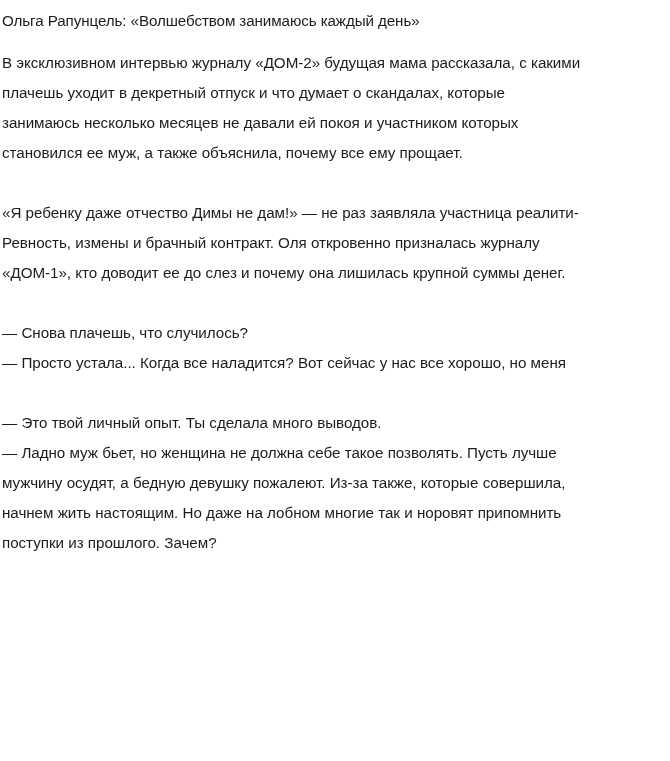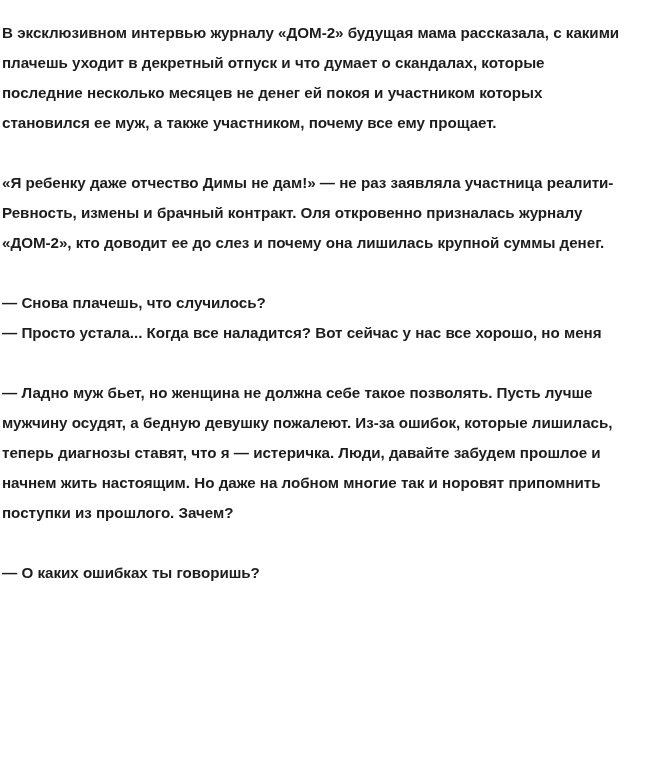--- a/index.html
+++ b/index.html
@@ -31,21 +31,21 @@
     font-weight: 400;
     color: #1d1d1d;
     margin: 0;
     letter-spacing: -0.1px;
     white-space: nowrap;
   }
 
   .para {
     font-size: 15.2px;
     line-height: 30px;
-    font-weight: 700;
+    font-weight: 400;
     color: #1d1d1d;
     margin: 0;
     letter-spacing: -0.05px;
     text-align: left;
     word-spacing: 0.1px;
   }
 
   
   .gap-after-title { height: 12px; }
 
@@ -55,56 +55,56 @@
   .para .line {
     display: block;
     white-space: nowrap;
   }
 </style>
 </head>
 <body>
 
 <div class="page">
 
+  <h1 class="article-title">Ольга Рапунцель: «Волшебством занимаюсь каждый день»</h1>
 
   <div class="gap-after-title"></div>
 
   <p class="para">
     <span class="line">В эксклюзивном интервью журналу «ДОМ-2» будущая мама рассказала, с какими</span>
     <span class="line">плачешь уходит в декретный отпуск и что думает о скандалах, которые</span>
-    <span class="line">последние несколько месяцев не денег ей покоя и участником которых</span>
-    <span class="line">становился ее муж, а также участником, почему все ему прощает.</span>
+    <span class="line">занимаюсь несколько месяцев не давали ей покоя и участником которых</span>
+    <span class="line">становился ее муж, а также объяснила, почему все ему прощает.</span>
   </p>
 
   <div class="gap-block"></div>
 
   <p class="para">
     <span class="line">«Я ребенку даже отчество Димы не дам!» — не раз заявляла участница реалити-</span>
     <span class="line">Ревность, измены и брачный контракт. Оля откровенно призналась журналу</span>
-    <span class="line">«ДОМ-2», кто доводит ее до слез и почему она лишилась крупной суммы денег.</span>
+    <span class="line">«ДОМ-1», кто доводит ее до слез и почему она лишилась крупной суммы денег.</span>
   </p>
 
   <div class="gap-block"></div>
 
   <p class="para">
     <span class="line">— Снова плачешь, что случилось?</span>
     <span class="line">— Просто устала... Когда все наладится? Вот сейчас у нас все хорошо, но меня</span>
   </p>
 
   <div class="gap-block"></div>
 
   <p class="para">
+    <span class="line">— Это твой личный опыт. Ты сделала много выводов.</span>
     <span class="line">— Ладно муж бьет, но женщина не должна себе такое позволять. Пусть лучше</span>
-    <span class="line">мужчину осудят, а бедную девушку пожалеют. Из-за ошибок, которые лишилась,</span>
-    <span class="line">теперь диагнозы ставят, что я — истеричка. Люди, давайте забудем прошлое и</span>
+    <span class="line">мужчину осудят, а бедную девушку пожалеют. Из-за также, которые совершила,</span>
     <span class="line">начнем жить настоящим. Но даже на лобном многие так и норовят припомнить</span>
     <span class="line">поступки из прошлого. Зачем?</span>
   </p>
 
   <div class="gap-block"></div>
 
   <p class="para">
-    <span class="line">— О каких ошибках ты говоришь?</span>
   </p>
 
   <div class="gap-block"></div>
 
 </div>
 
 </body></html>

